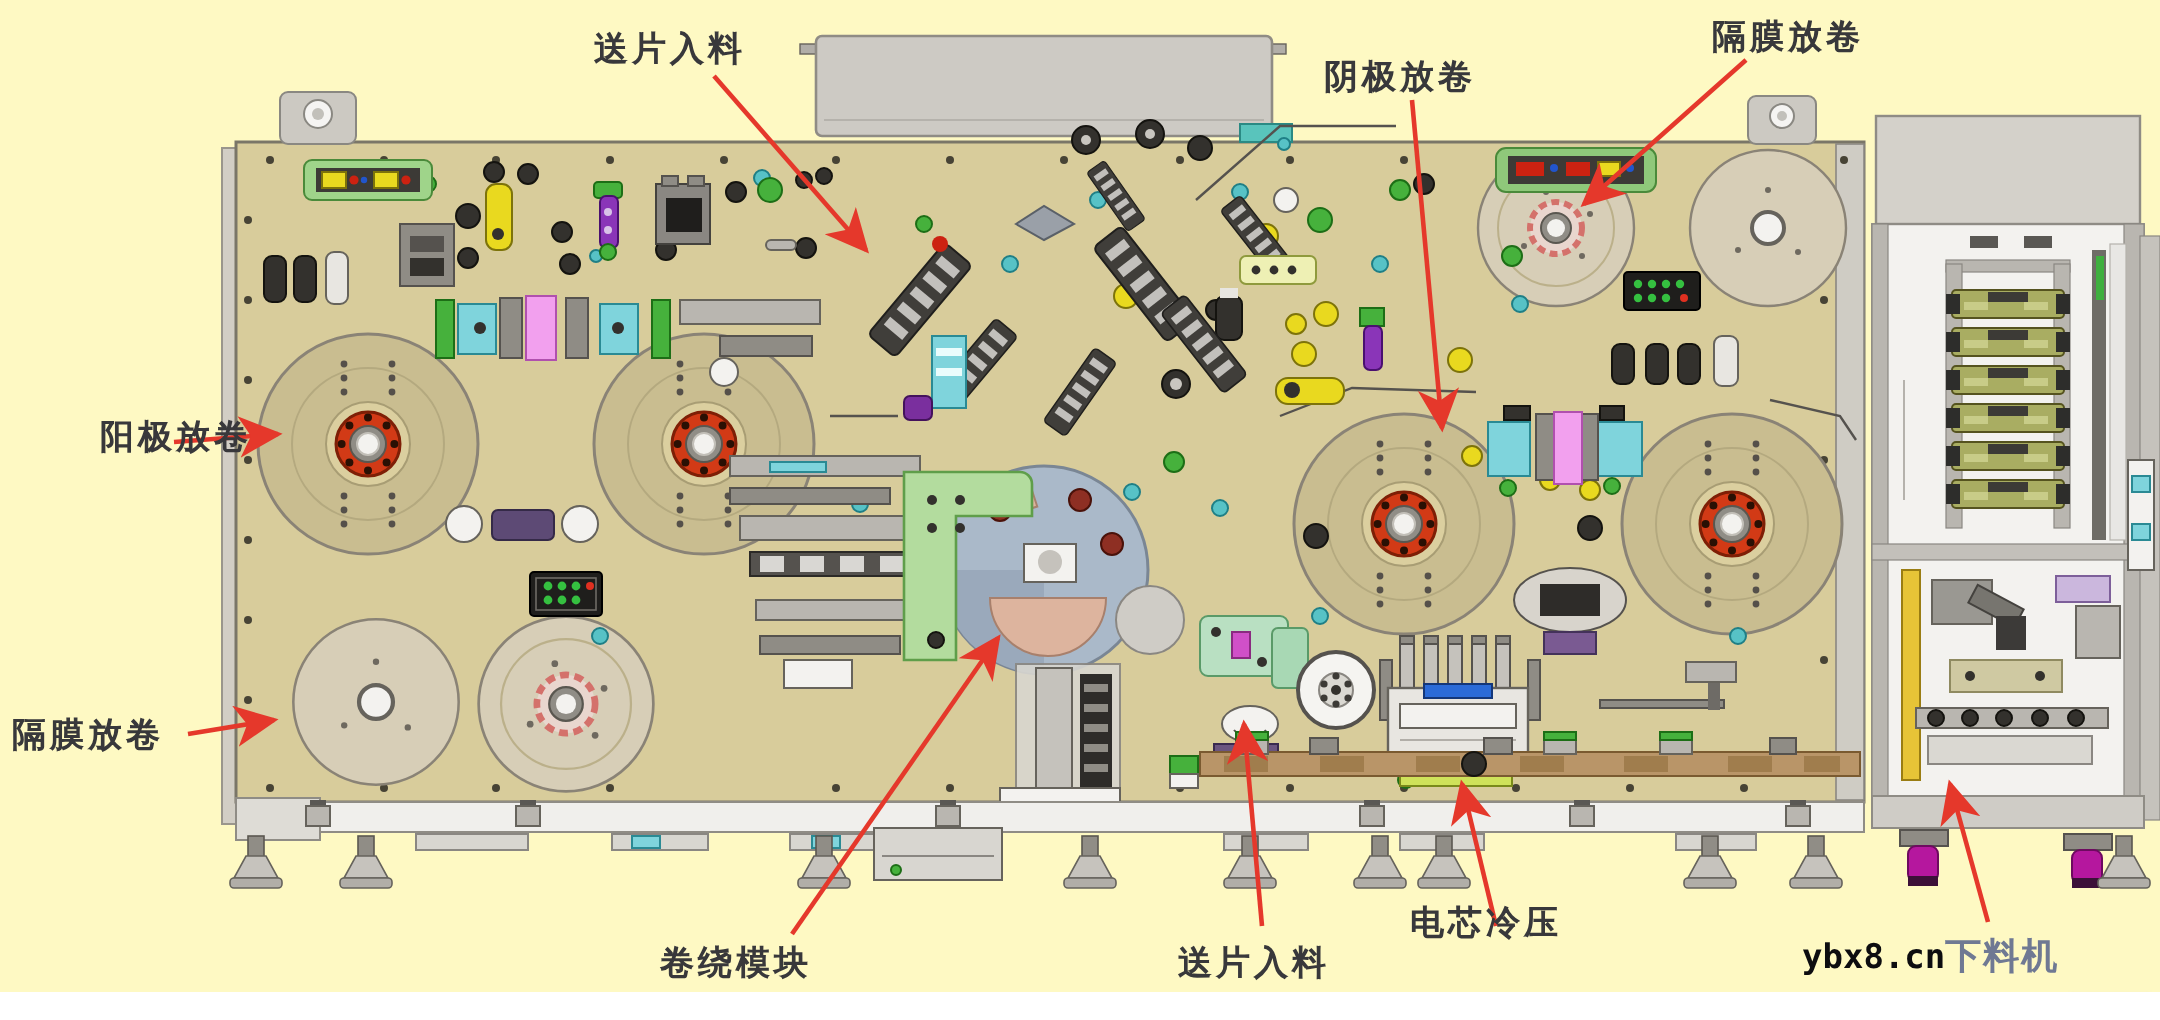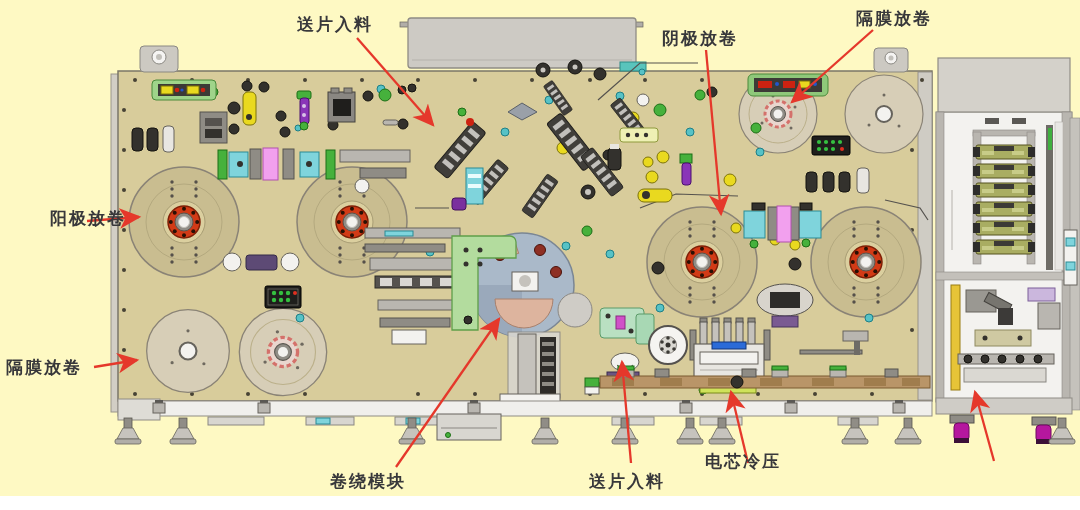--- a/index.html
+++ b/index.html
@@ -653,16 +653,20 @@
 
 <div class="callout" style="left:297px;top:13px;">送片入料</div>
 <div class="callout" style="left:6px;top:207px;padding-left:44px;">阳极放卷</div>
 <div class="callout" style="left:6px;top:356px;">隔膜放卷</div>
 <div class="callout" style="left:662px;top:27px;">阴极放卷</div>
 <div class="callout" style="left:856px;top:7px;">隔膜放卷</div>
 <div class="callout" style="left:330px;top:470px;">卷绕模块</div>
 <div class="callout" style="left:589px;top:470px;">送片入料</div>
 <div class="callout" style="left:705px;top:450px;">电芯冷压</div>
 
+<div class="wmline" style="left:901px;top:466px;">
+  <span class="wm">ybx8.cn</span>
+      <span class="callout blue" style="position:static;">下料机</span>
+</div>
 
 <div class="corner-artifact"></div>
 
 </div>
 
 </body></html>

